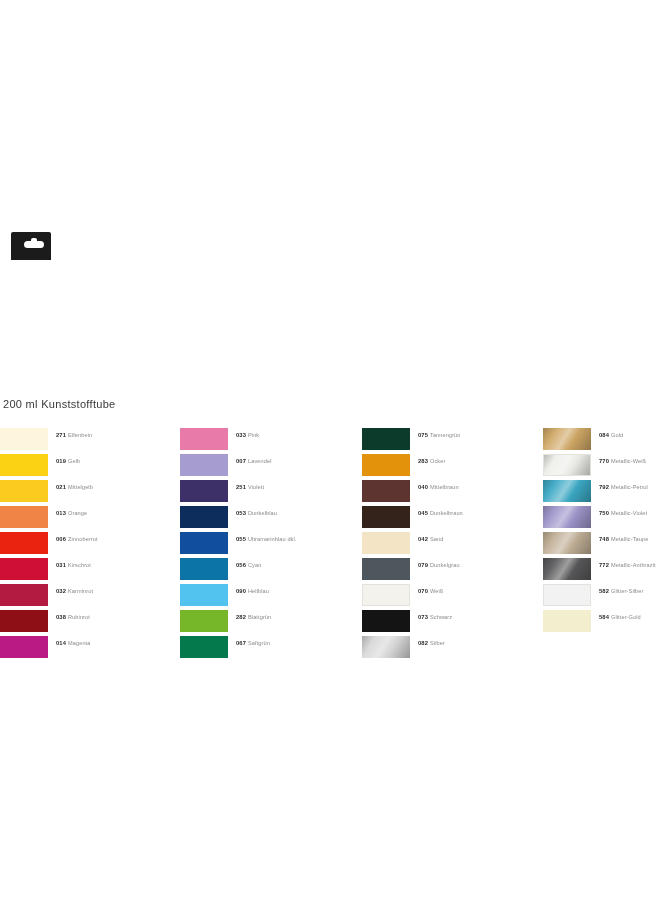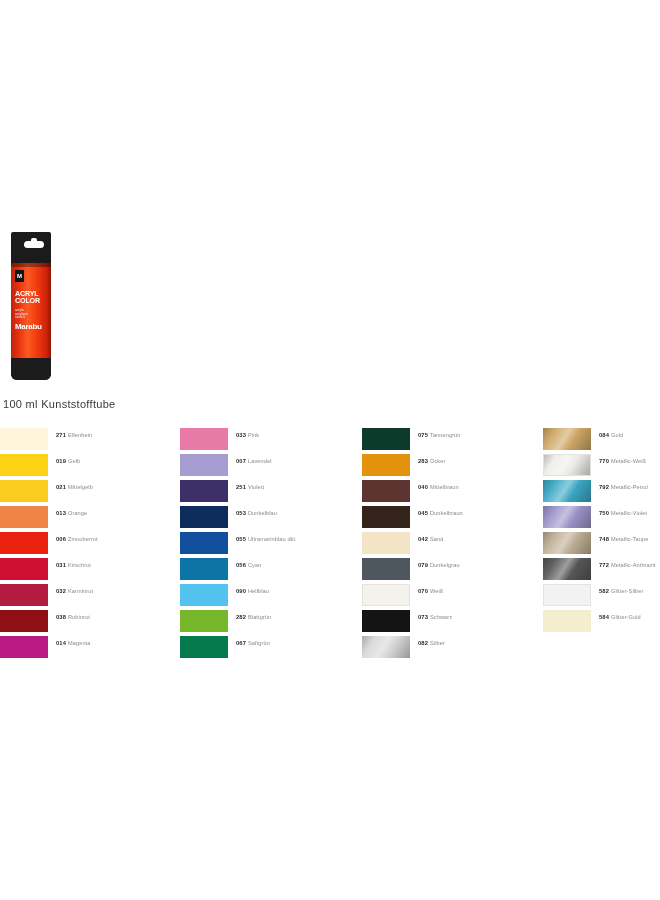--- a/index.html
+++ b/index.html
@@ -193,36 +193,24 @@
 </style>
 </head>
 <body>
 
 <div id="product-image">
   <div class="tube">
     <div class="tube-cap">
       <div class="tube-hang-notch"></div>
       <div class="tube-hang-hole"></div>
     </div>
-    <div class="tube-body">
-      <div class="tube-color-band"></div>
-      <div class="tube-shadow-top"></div>
-      <div class="tube-logo-box">M</div>
-      <div class="tube-title">ACRYL</div>
-      <div class="tube-title" style="top:38px">COLOR</div>
-      <div class="tube-sub" style="top:50px; white-space:pre-line">acrylic
-acrylique
-acrilico</div>
-      <div class="tube-brand">Marabu</div>
-      <div class="tube-bottom"></div>
-    </div>
   </div>
 </div>
 
-<div id="caption">100 ml Kunststofftube</div>
+<div id="caption">200 ml Kunststofftube</div>
 
 <div id="swatch-grid">
     <div class="swatch-column" style="left: 0px;">
       <div class="swatch-row" style="height: 26px;">
         <div class="swatch-chip" style="width: 48px; height: 22px; background: rgb(253, 246, 221);"></div>
         <div class="swatch-label"><span class="swatch-code">271</span><span>Elfenbein</span></div>
       </div>
       <div class="swatch-row" style="height: 26px;">
         <div class="swatch-chip" style="width: 48px; height: 22px; background: rgb(252, 210, 21);"></div>
         <div class="swatch-label"><span class="swatch-code">019</span><span>Gelb</span></div>

